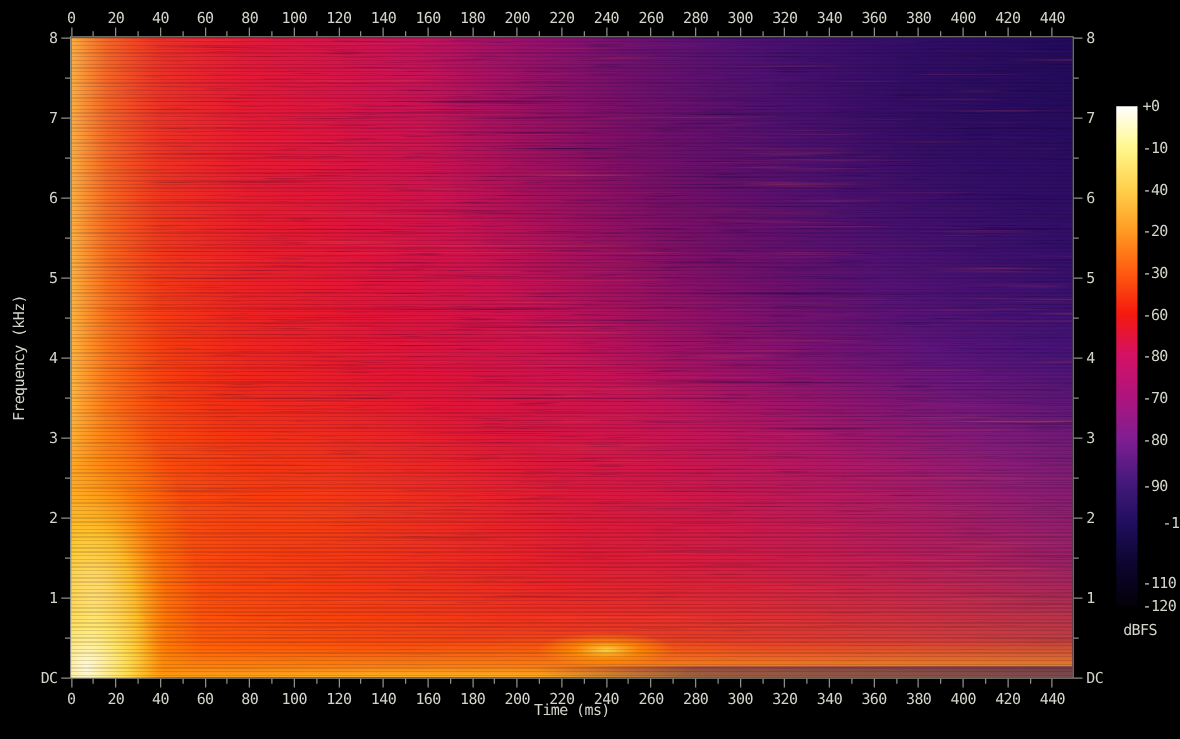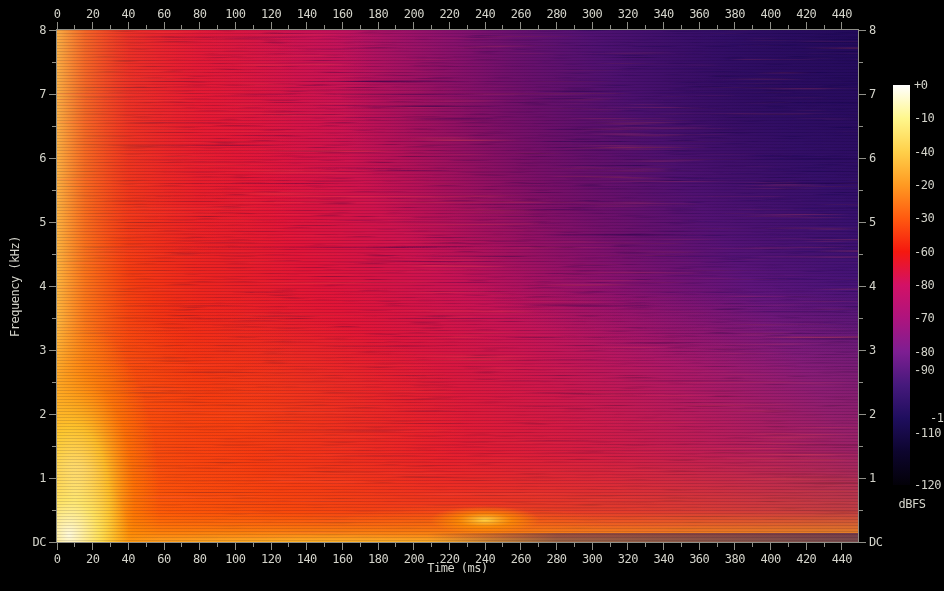--- a/index.html
+++ b/index.html
@@ -358,20 +358,20 @@
     <div class="cbar-unit">dBFS</div>
   <div class="cb-lab" style="top: 0px;">+0</div>
       <div class="cb-lab" style="top: 33.3333px;">-10</div>
       <div class="cb-lab" style="top: 66.6667px;">-40</div>
       <div class="cb-lab" style="top: 100px;">-20</div>
       <div class="cb-lab" style="top: 133.333px;">-30</div>
       <div class="cb-lab" style="top: 166.667px;">-60</div>
       <div class="cb-lab" style="top: 200px;">-80</div>
       <div class="cb-lab" style="top: 233.333px; text-align: center;">-70</div>
       <div class="cb-lab" style="top: 266.667px;">-80</div>
-      <div class="cb-lab" style="top: 286px; font-family: Liberation Mono, monospace;">-90</div>
+      <div class="cb-lab" style="top: 304px;">-90</div>
       <div class="cb-lab" style="top: 333.333px; margin-left: 16px;">-100</div>
-      <div class="cb-lab" style="top: 348px; text-align: center;">-110</div>
+      <div class="cb-lab" style="top: 381px; text-align: center;">-110</div>
       <div class="cb-lab" style="top: 400px;">-120</div>
     </div>
 
 
 </div>
 
 </body></html>

